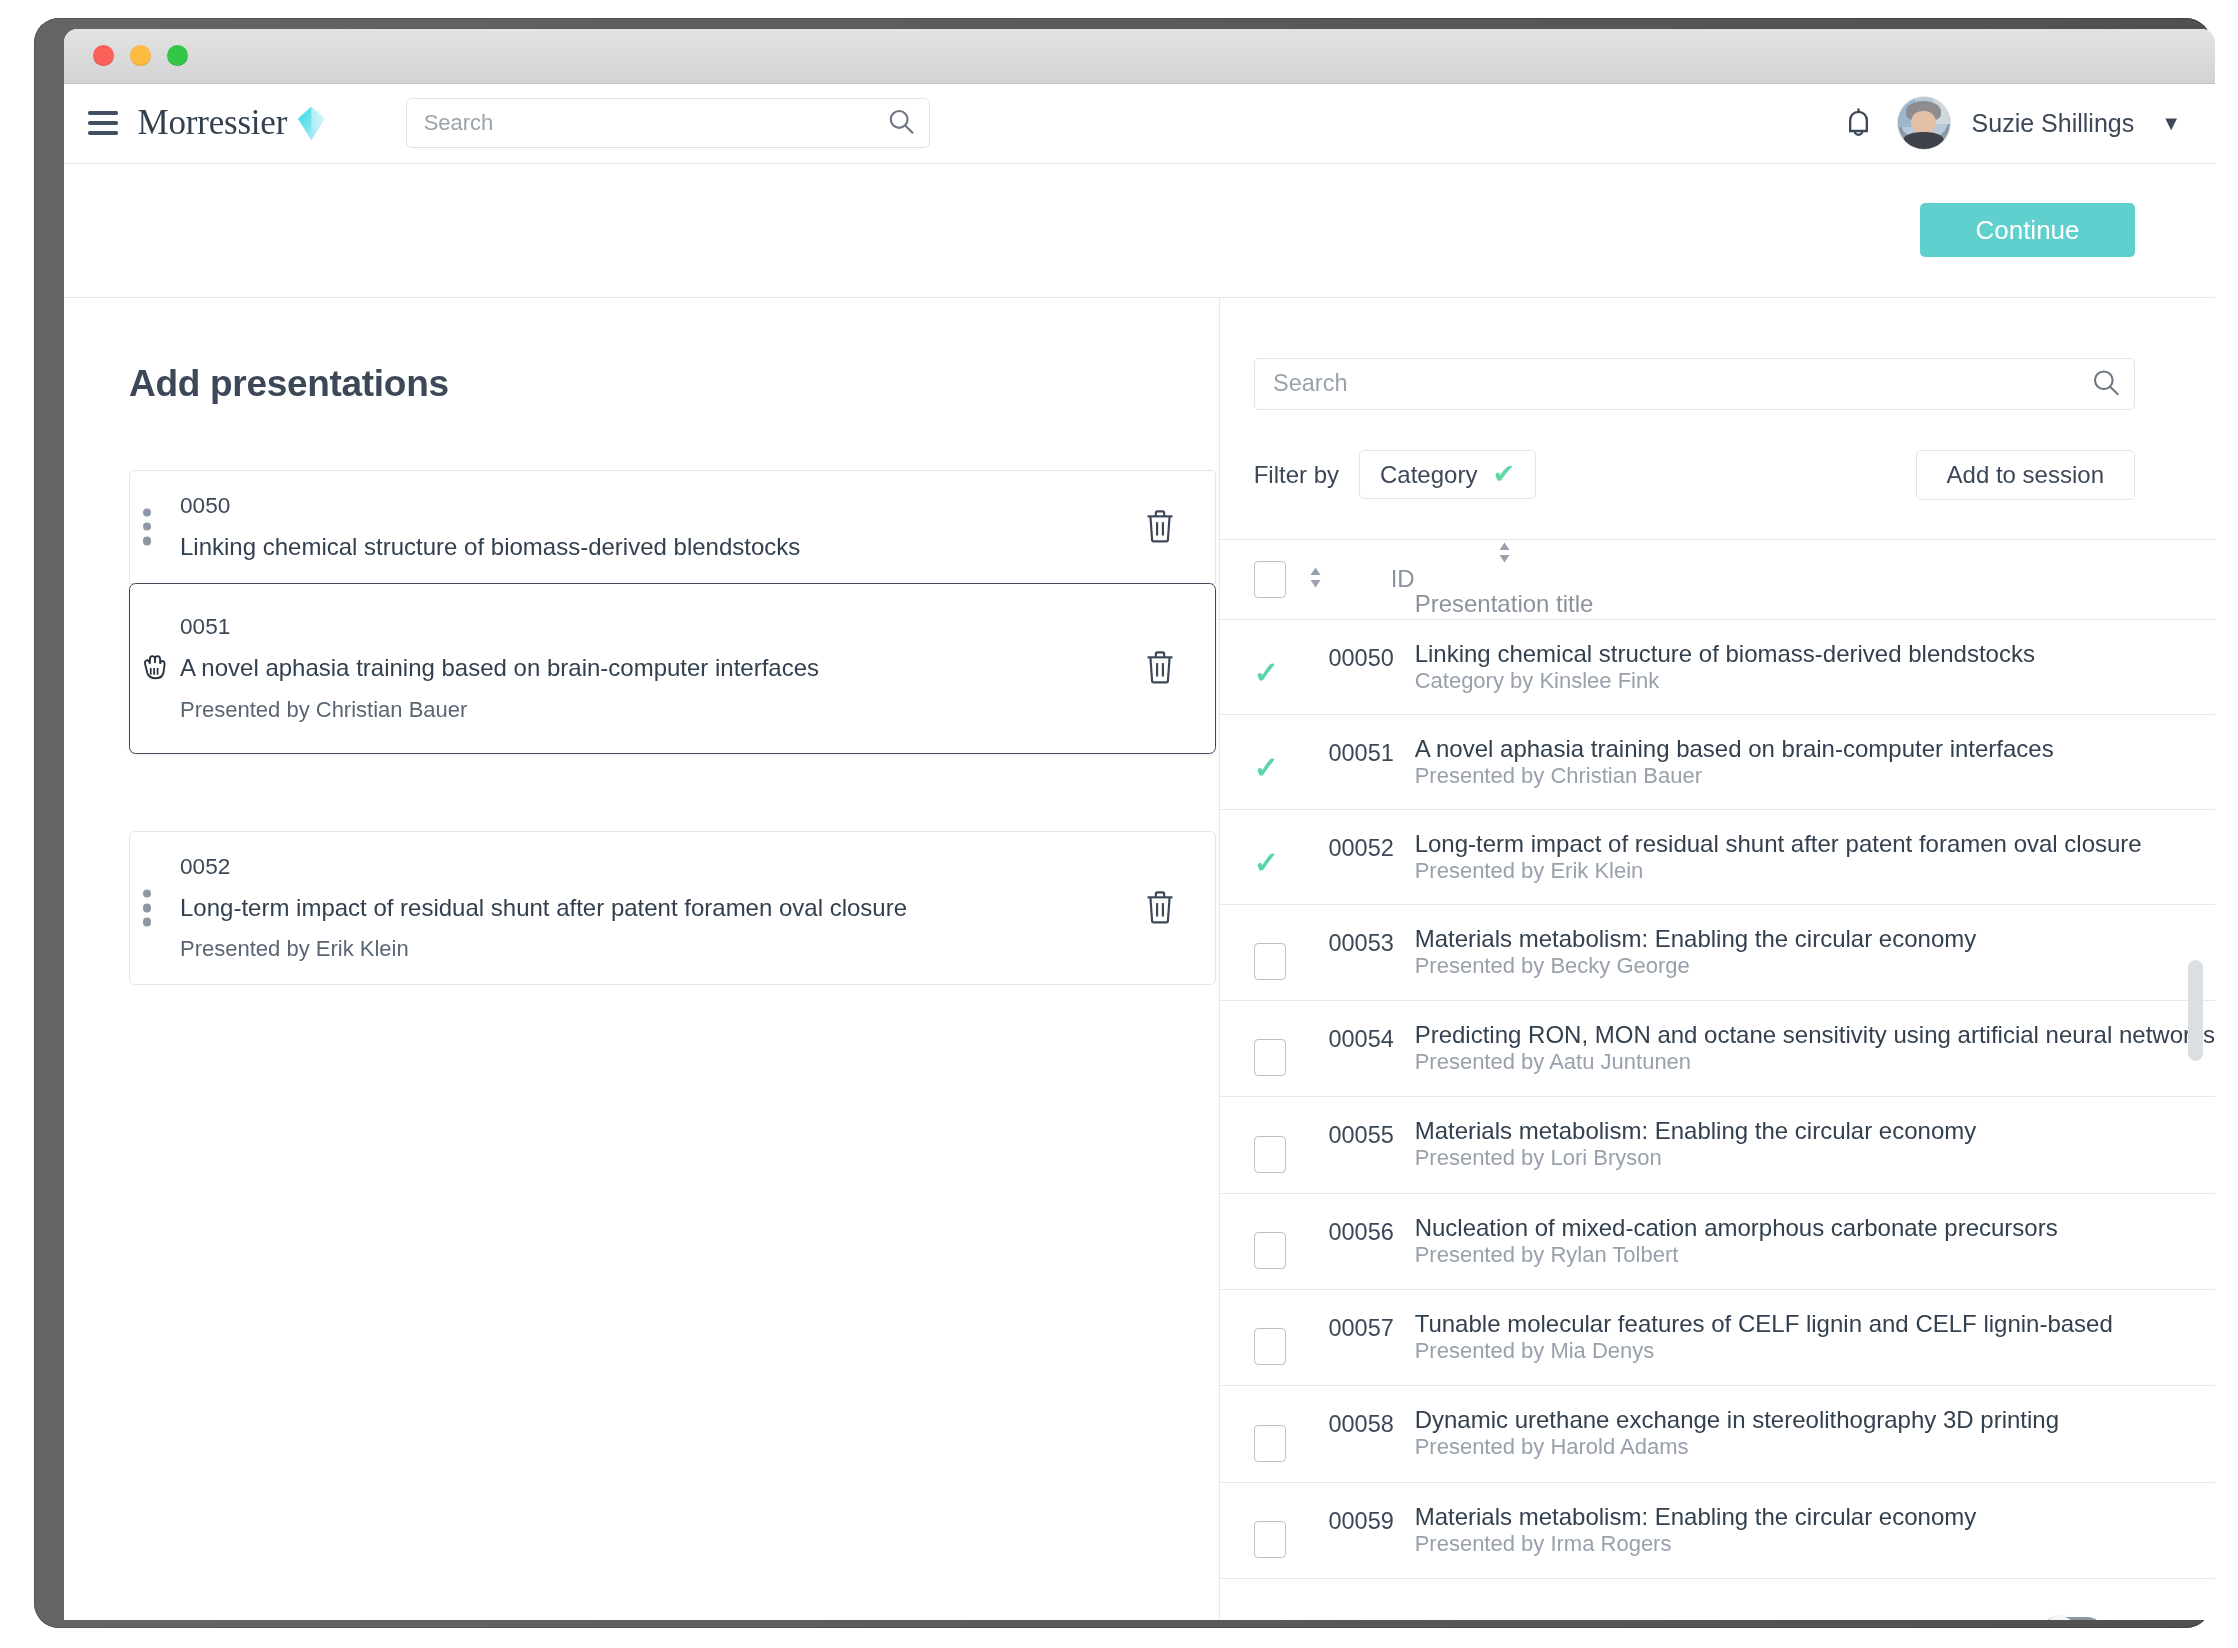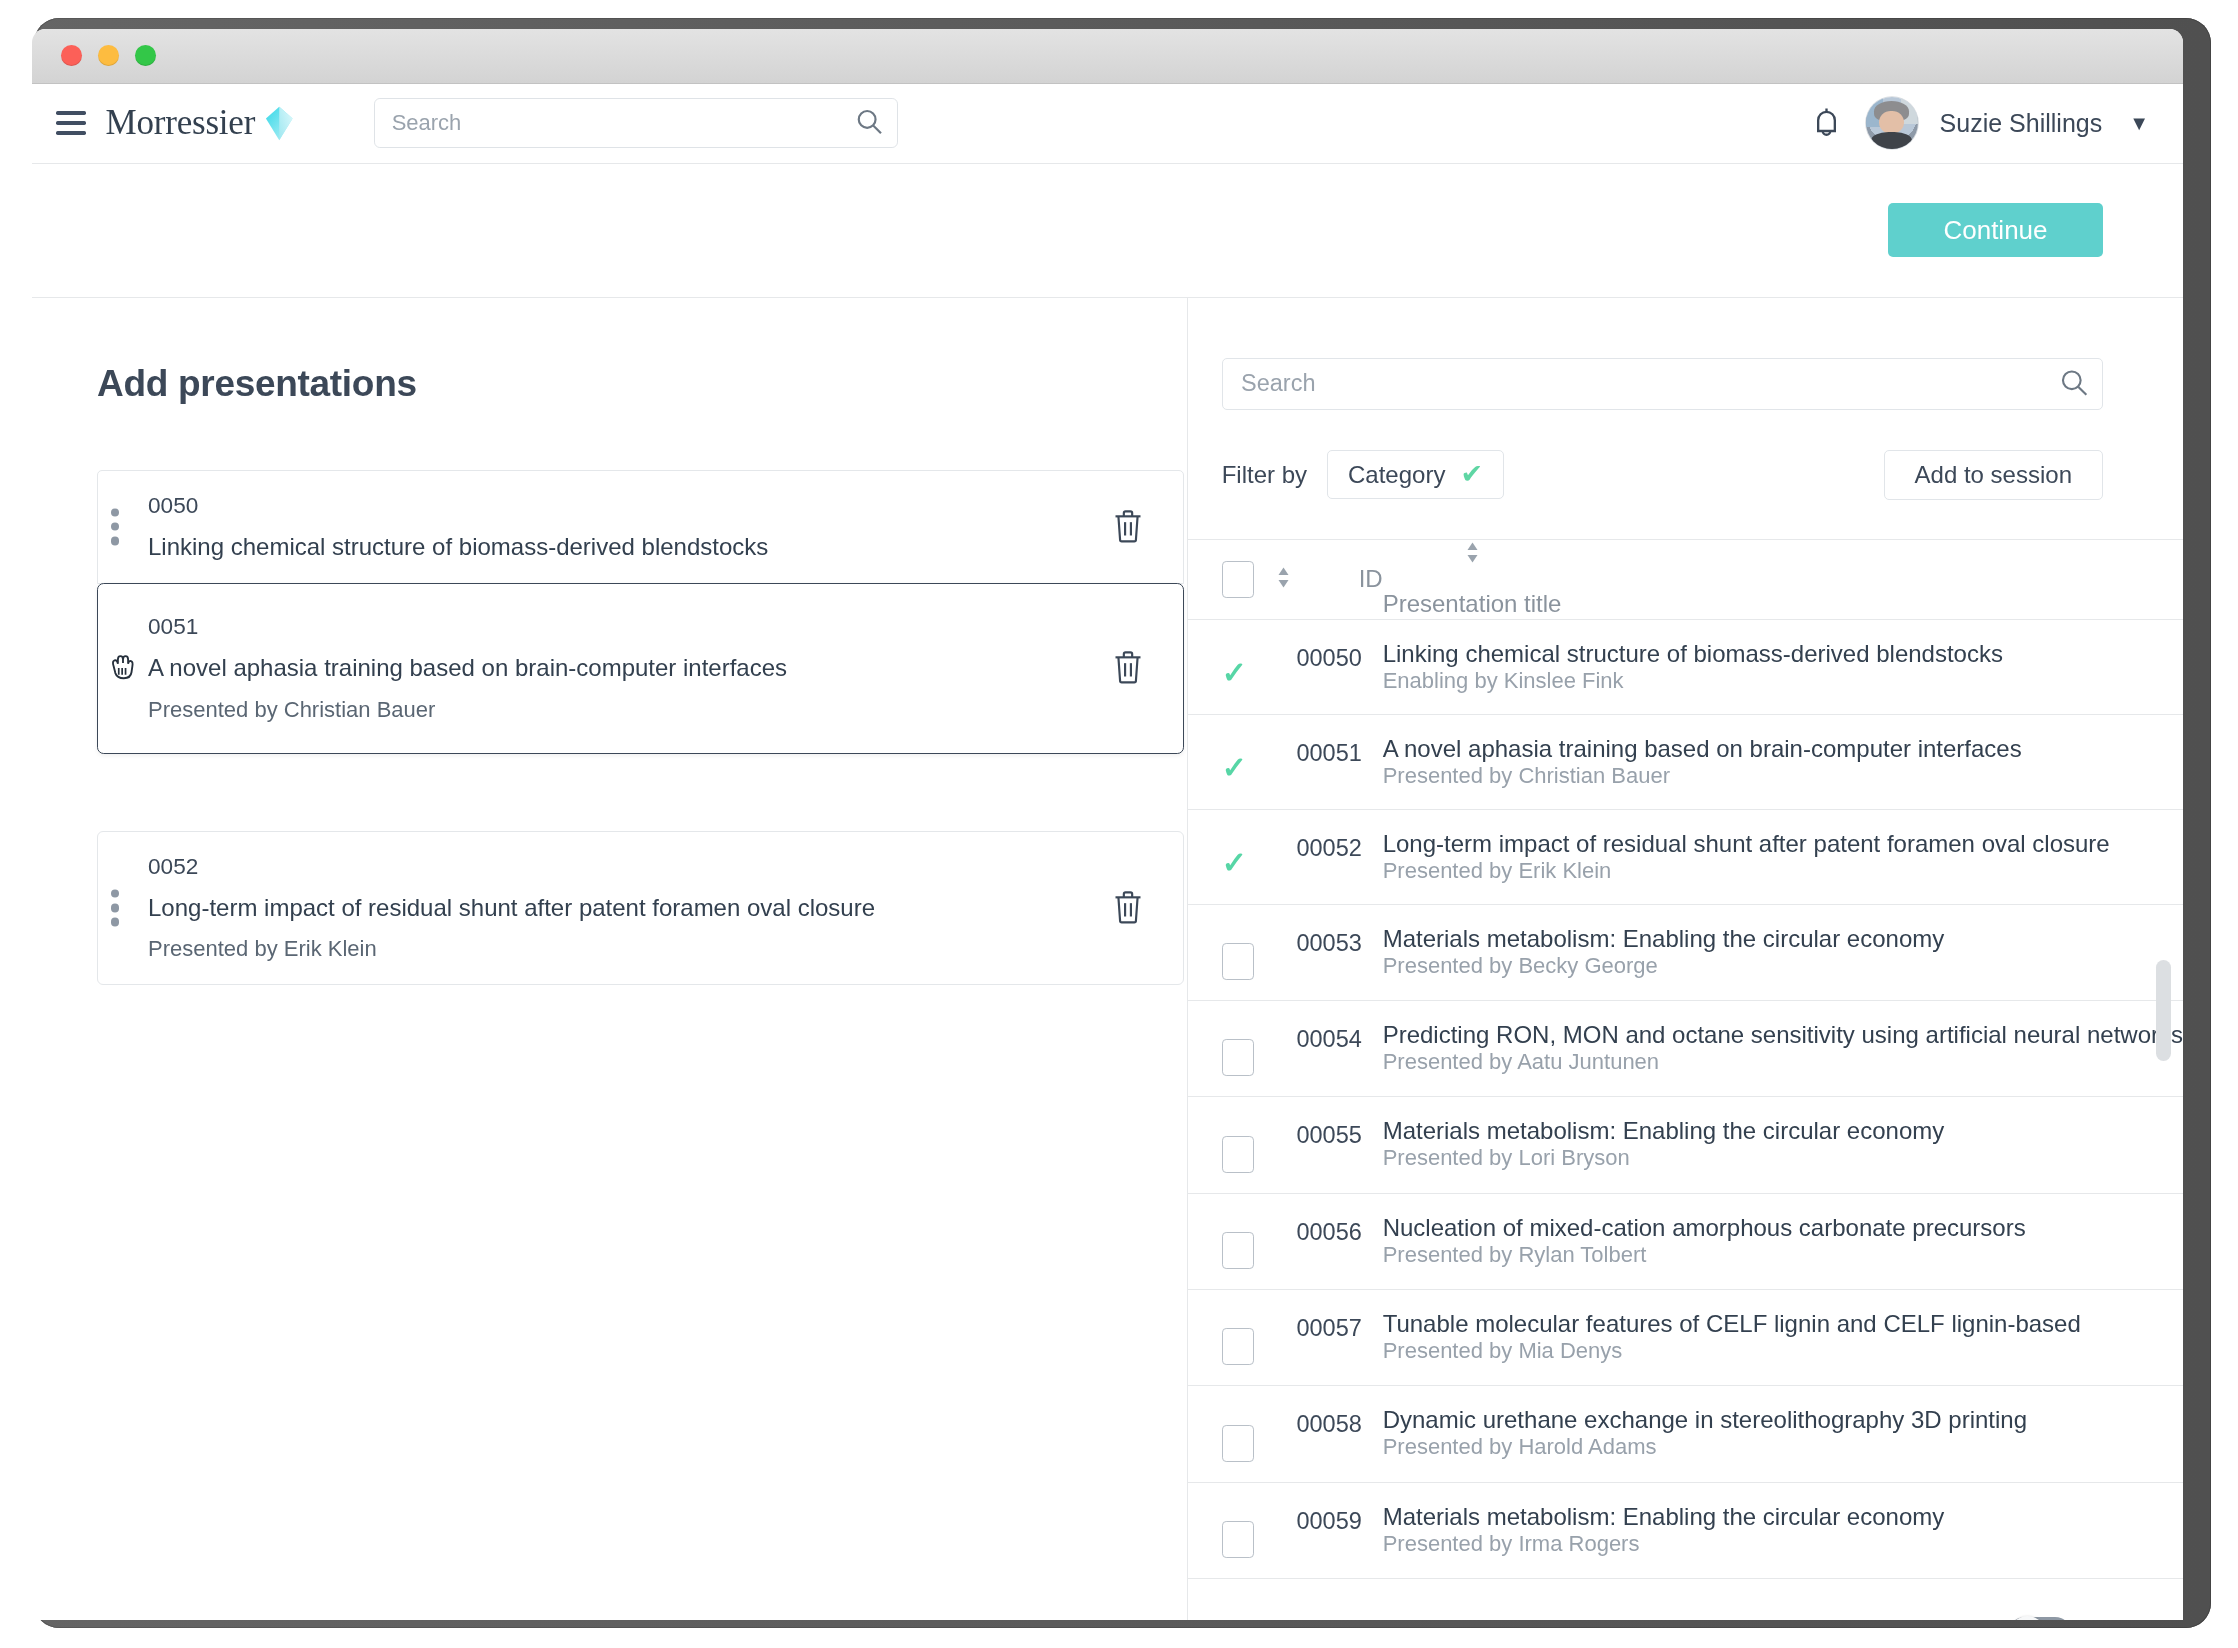--- a/index.html
+++ b/index.html
@@ -25,21 +25,21 @@
   }
   .bezel::after{
     content:"";
     position:absolute; inset:0;
     border-radius:25px;
     background:linear-gradient(90deg,rgba(255,255,255,.06),rgba(0,0,0,.12));
     pointer-events:none;
   }
   .window {
     position: absolute;
-    left: 32px; top: 28.5px;
+    left: 64px; top: 28.5px;
     width: 2151px; height: 1591px;
     background: #ffffff;
     border-radius: 13.4px 13.4px 0 0;
     overflow: hidden;
   }
 
   
   .titlebar {
     position: relative;
     height: 55px;
@@ -448,21 +448,21 @@
               </span>
             </div>
 
             <div class="row">
               <span class="mark">
                   <span class="tick">✓</span>
                 </span>
               <span class="rid">00050</span>
               <span class="rbody">
                 <span class="rtitle">Linking chemical structure of biomass-derived blendstocks</span>
-                <span class="rsub">Enabling by Kinslee Fink</span>
+                <span class="rsub">Category by Kinslee Fink</span>
               </span>
             </div>
 
             <div class="row">
               <span class="mark">
                   <span class="tick">✓</span>
                 </span>
               <span class="rid">00051</span>
               <span class="rbody">
                 <span class="rtitle">A novel aphasia training based on brain-computer interfaces</span>

